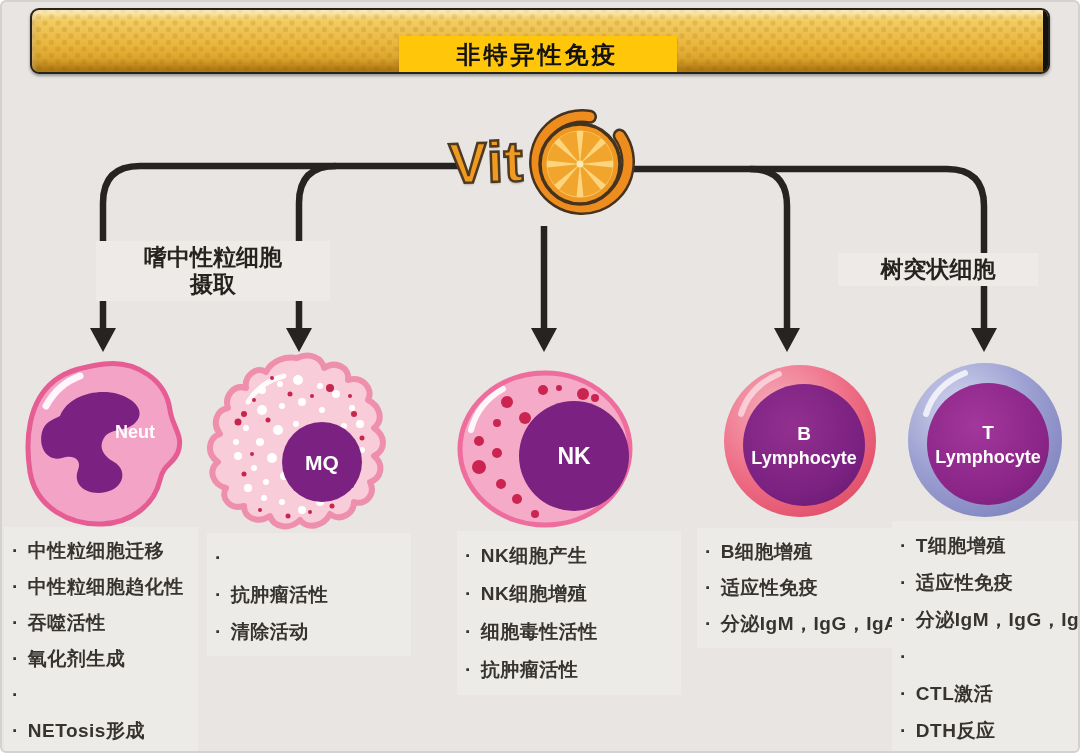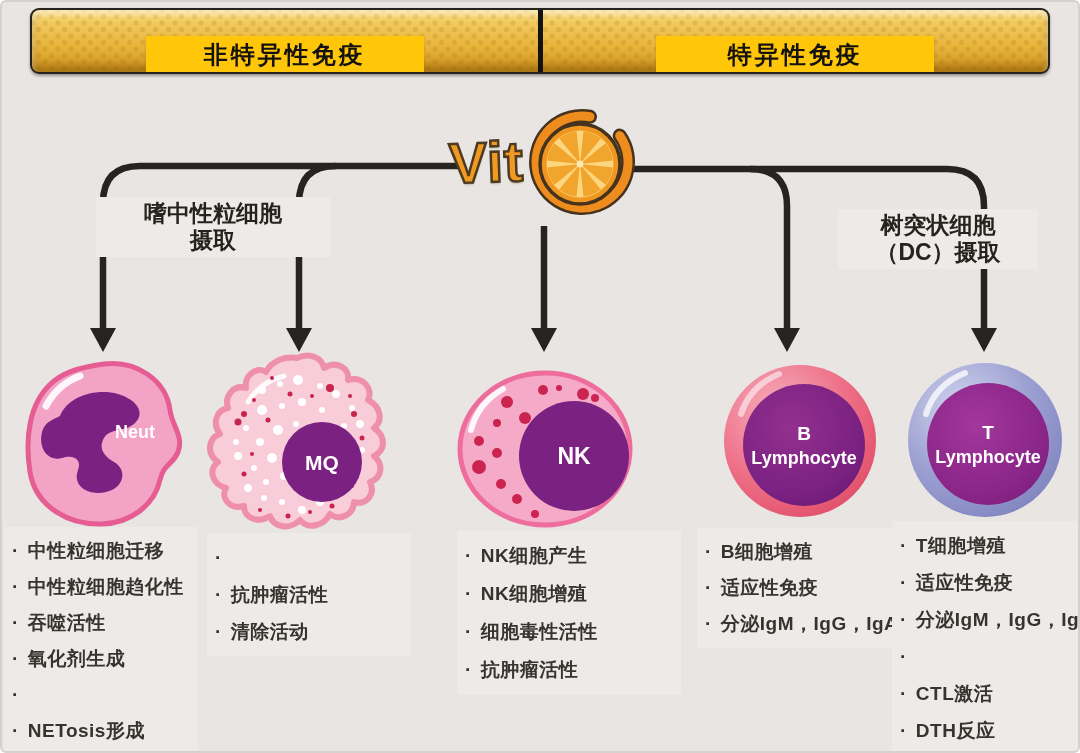--- a/index.html
+++ b/index.html
@@ -37,21 +37,21 @@
   .vit{
     font-size:57px;font-weight:bold;color:#f09a22;letter-spacing:1px;line-height:1;
     -webkit-text-stroke:2.5px #4d3a20;
     text-shadow:0 2px 2px rgba(80,55,20,.35);
     transform:rotate(-2deg);
   }
   .orange-svg{margin-left:4px;}
   
   .uptake{
     position:absolute;background:#edeae7;text-align:center;font-weight:bold;
-    font-size:23px;line-height:27px;color:#26231f;padding:3px 6px;z-index:2;
+    font-size:23px;line-height:27px;color:#26231f;padding:3px 6px;z-index:2;margin-top:44px;
   }
   #uptake-left{left:94px;top:195px;width:222px;}
   #uptake-right{left:836px;top:207px;width:188px;}
   
   .cell{position:absolute;z-index:2;}
   .cell-text{fill:#ffffff;font-weight:bold;font-family:"Liberation Sans","DejaVu Sans",sans-serif;}
   
   .funcs{
     position:absolute;background:#edebe8;color:#37332f;font-size:19px;font-weight:bold;
     z-index:2;padding:6px 6px 6px 4px;letter-spacing:.5px;
@@ -67,23 +67,20 @@
 </head>
 <body>
 
 <div class="canvas">
 
   <div class="banner">
     <div class="banner-half">
       <div class="banner-highlight">非特异性免疫</div>
     </div>
     <div class="banner-divider"></div>
-    <div class="banner-half">
-      <div class="banner-highlight">特异性免疫</div>
-    </div>
   </div>
 
   <svg class="arrows" width="1080" height="753">
     <path class="arrow-line" d="M462,164 H138 Q101,164 101,201 V328"></path>
     <polygon class="arrow-head" points="88,326 114,326 101,350"></polygon>
     <path class="arrow-line" d="M334,164 Q297,164 297,201 V328"></path>
     <polygon class="arrow-head" points="284,326 310,326 297,350"></polygon>
     <path class="arrow-line" d="M542,224 V328"></path>
     <polygon class="arrow-head" points="529,326 555,326 542,350"></polygon>
     <path class="arrow-line" d="M627,167 H945 Q982,167 982,204 V328"></path>
@@ -112,21 +109,20 @@
       <circle cx="52" cy="56" r="3.5" fill="#fde9b4"></circle>
     </svg>
   </div>
 
   <div class="uptake" id="uptake-left">
     <div>嗜中性粒细胞</div>
     <div>摄取</div>
   </div>
   <div class="uptake" id="uptake-right">
     <div>树突状细胞</div>
-    <div>（DC）摄取</div>
   </div>
 
   <svg class="cell" style="left:14px;top:356px;" width="174" height="170" viewBox="0 0 174 170">
     <path d="M88,6 C120,2 150,22 154,52 C156,68 168,78 162,94 C157,107 148,105 144,122 C138,148 114,165 86,166 C54,167 20,150 14,114 C9,82 12,44 38,23 C52,12 68,9 88,6 Z" fill="#f3a3c6" stroke="#e55d92" stroke-width="5"></path>
     <path d="M30,48 Q42,26 64,18" fill="none" stroke="#ffffff" stroke-width="7" stroke-linecap="round" opacity="0.9"></path>
     <path d="M44,58 C52,38 80,30 102,36 C122,42 130,56 118,66 C108,74 94,70 88,80 C82,90 88,98 98,104 C112,112 108,130 90,134 C72,138 56,128 62,112 C66,102 58,96 46,100 C32,104 22,90 26,74 C29,64 36,62 44,58 Z" fill="#7a2181"></path>
     <text class="cell-text" x="119" y="80" font-size="18" text-anchor="middle">Neut</text>
   </svg>
 
   <svg class="cell" style="left:200px;top:348px;" width="194" height="184" viewBox="0 0 194 184">

